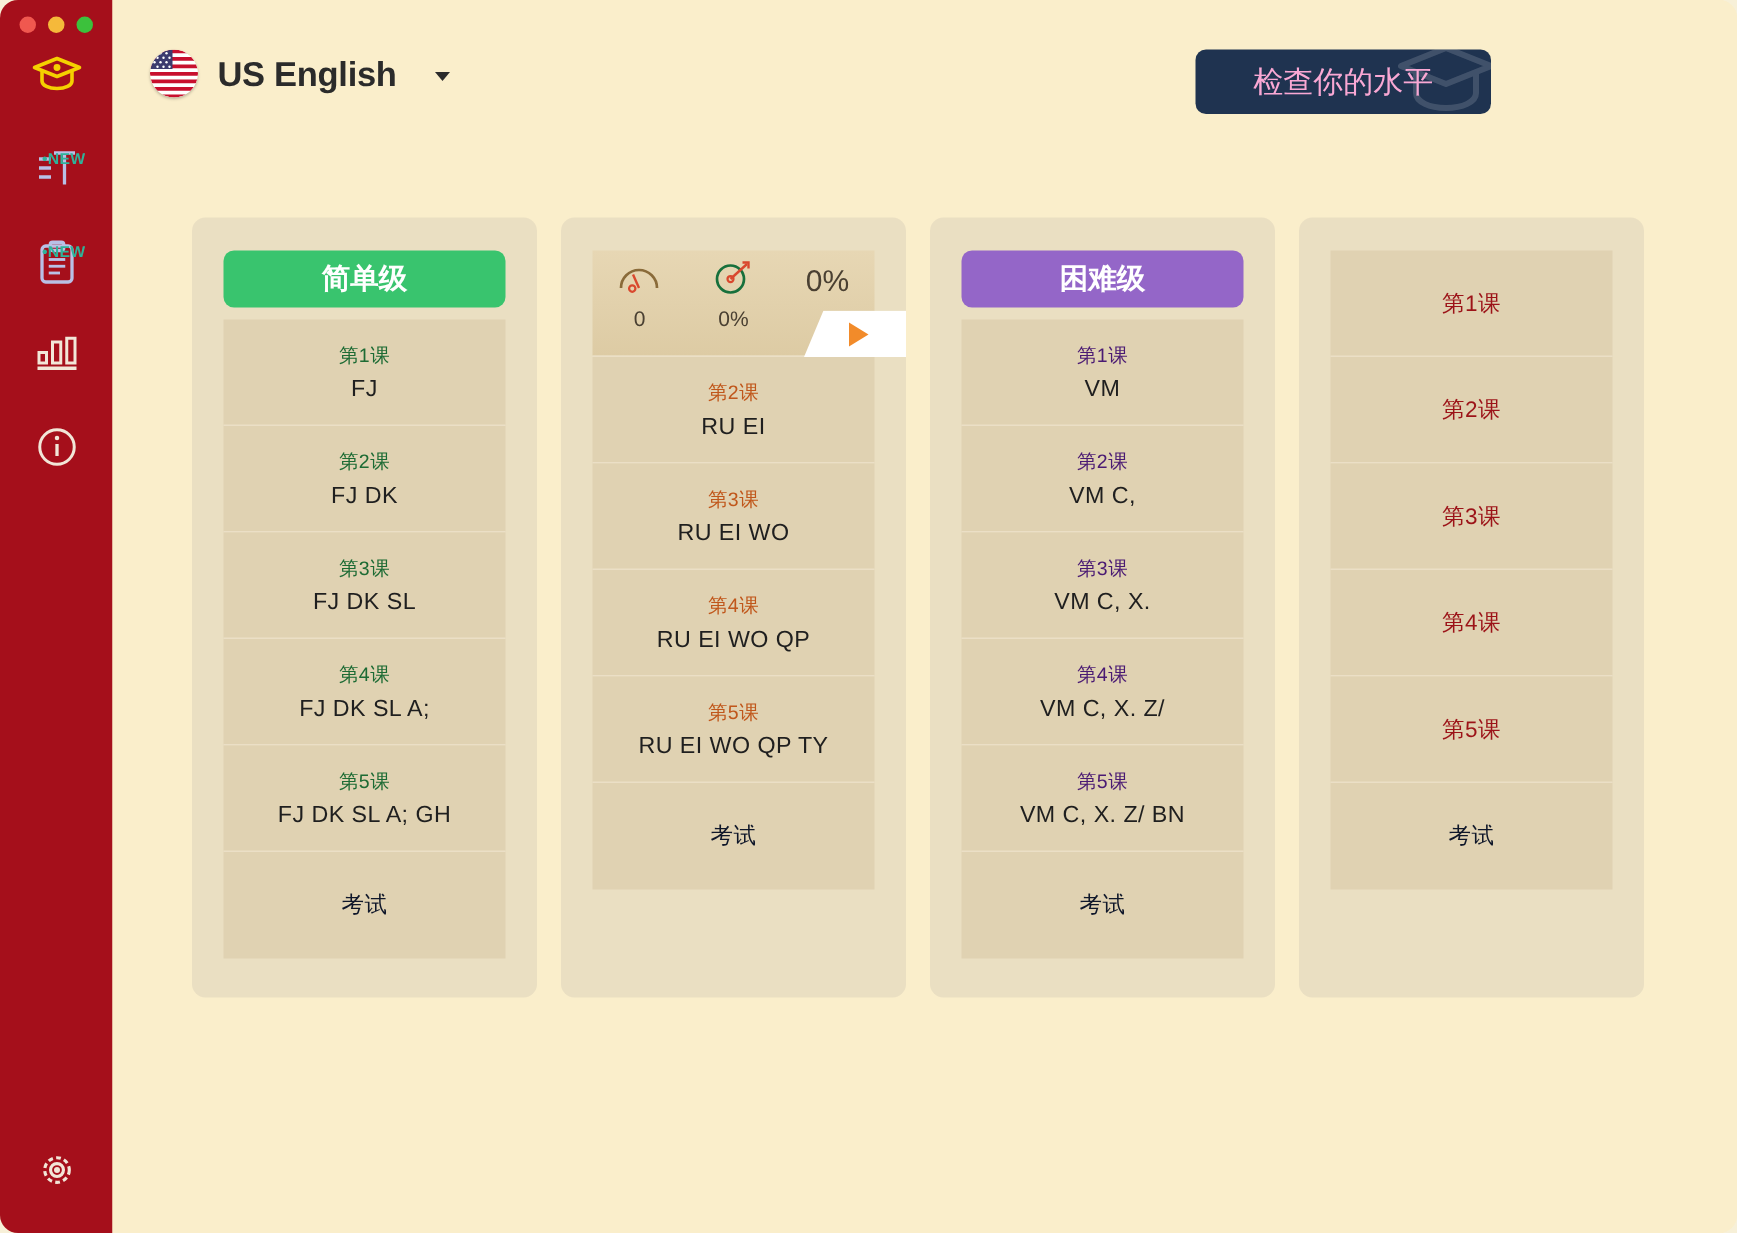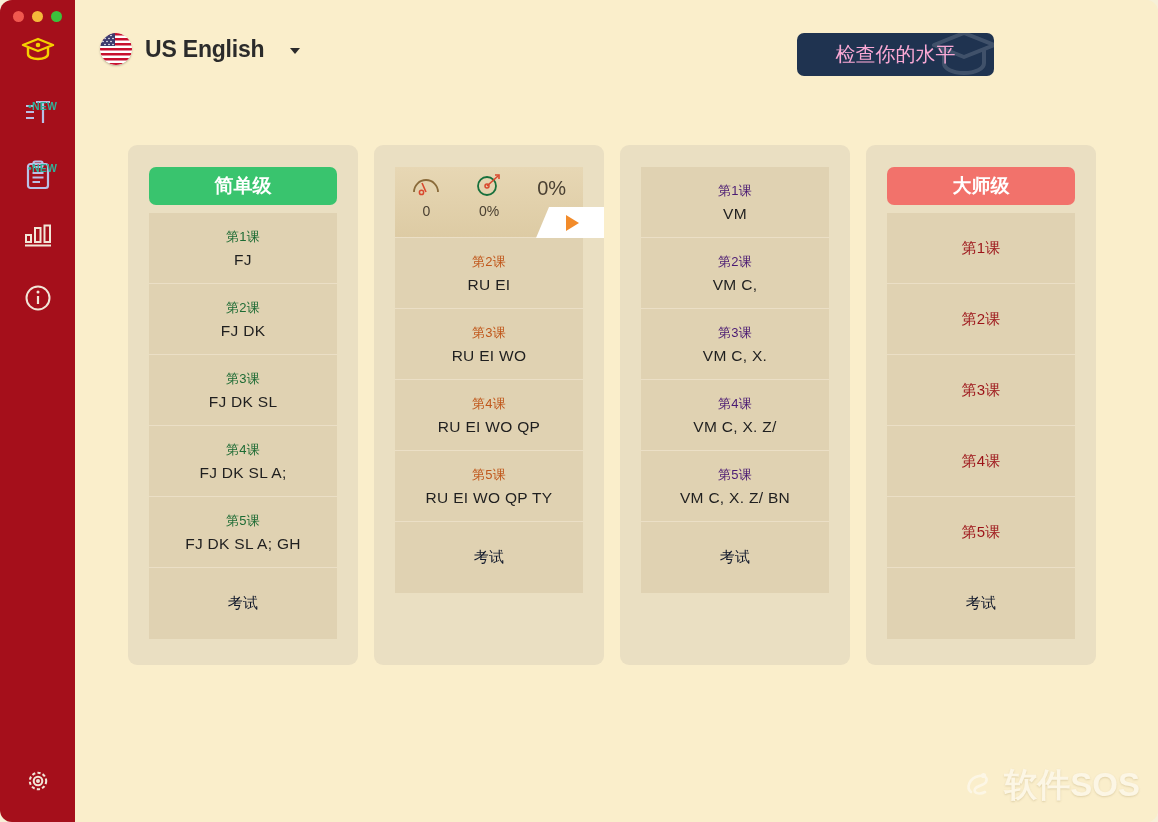--- a/index.html
+++ b/index.html
@@ -497,20 +497,21 @@
               <span class="num" style="color:#c0571b">第5课</span>
               <span class="keys">RU EI WO QP TY</span>
             </div>
             <div class="lesson exam">
               <span class="num">考试</span>
             </div>
           </div>
         </div>
 
         <div class="col-card">
+          <div class="col-title" style="background:#9466c8">困难级</div>
           <div class="lesson-list">
             <div class="lesson">
               <span class="num" style="color:#4a1a73">第1课</span>
               <span class="keys">VM</span>
             </div>
             <div class="lesson">
               <span class="num" style="color:#4a1a73">第2课</span>
               <span class="keys">VM C,</span>
             </div>
             <div class="lesson">
@@ -525,21 +526,20 @@
               <span class="num" style="color:#4a1a73">第5课</span>
               <span class="keys">VM C, X. Z/ BN</span>
             </div>
             <div class="lesson exam">
               <span class="num">考试</span>
             </div>
           </div>
         </div>
 
         <div class="col-card">
-          <div class="col-title" style="background:#f2726b">大师级</div>
           <div class="lesson-list">
             <div class="lesson no-sub">
               <span class="num" style="color:#9c1318;font-size:15px">第1课</span>
             </div>
             <div class="lesson no-sub">
               <span class="num" style="color:#9c1318;font-size:15px">第2课</span>
             </div>
             <div class="lesson no-sub">
               <span class="num" style="color:#9c1318;font-size:15px">第3课</span>
             </div>
@@ -550,25 +550,16 @@
               <span class="num" style="color:#9c1318;font-size:15px">第5课</span>
             </div>
             <div class="lesson exam">
               <span class="num">考试</span>
             </div>
           </div>
         </div>
 
       </div>
 
-      <div class="watermark">
-        <span>
-          <svg width="36" height="36" viewBox="0 0 36 36">
-            <path d="M10 26 C5 22 8 12 18 10 C24 9 27 12 25 16 C23 20 16 19 14 23 C12 27 18 29 24 26" fill="none" stroke="#fdf8ea" stroke-width="2.6" stroke-linecap="round"></path>
-            <circle cx="22.5" cy="9.5" r="2.6" fill="#fdf8ea"></circle>
-          </svg>
-        </span>
-        <span class="wm-text">软件SOS</span>
-      </div>
 
     </div>
   </div>
 </div>
 
 </body></html>

